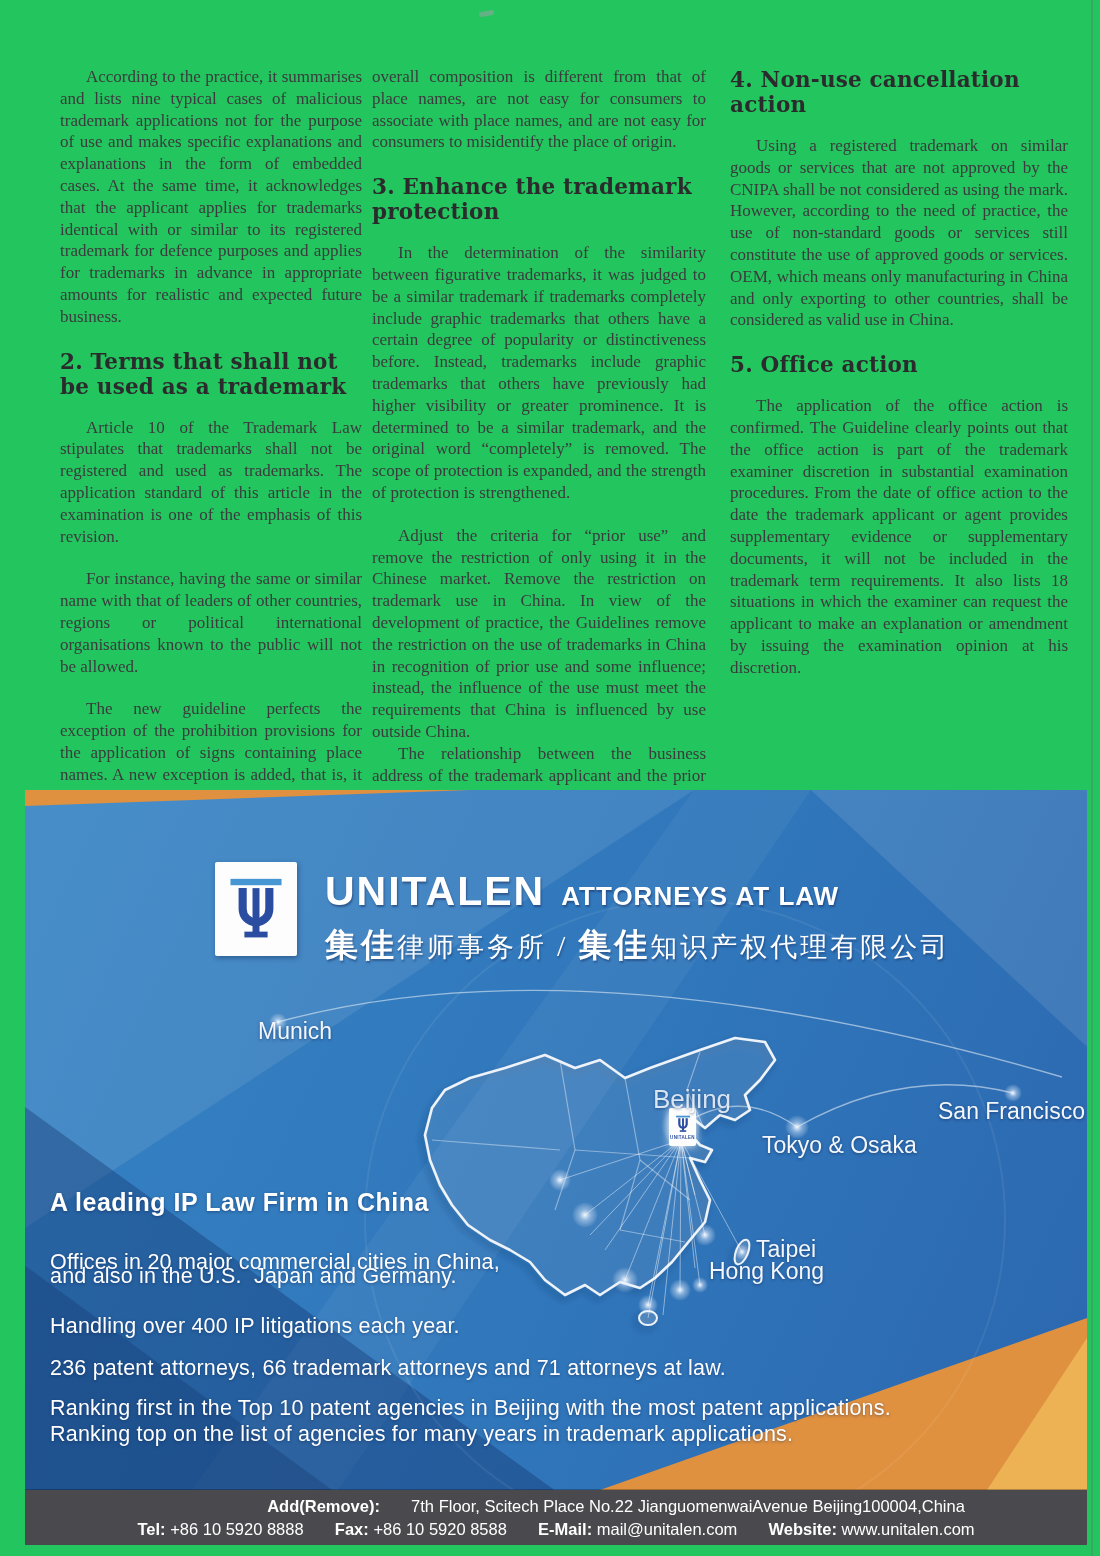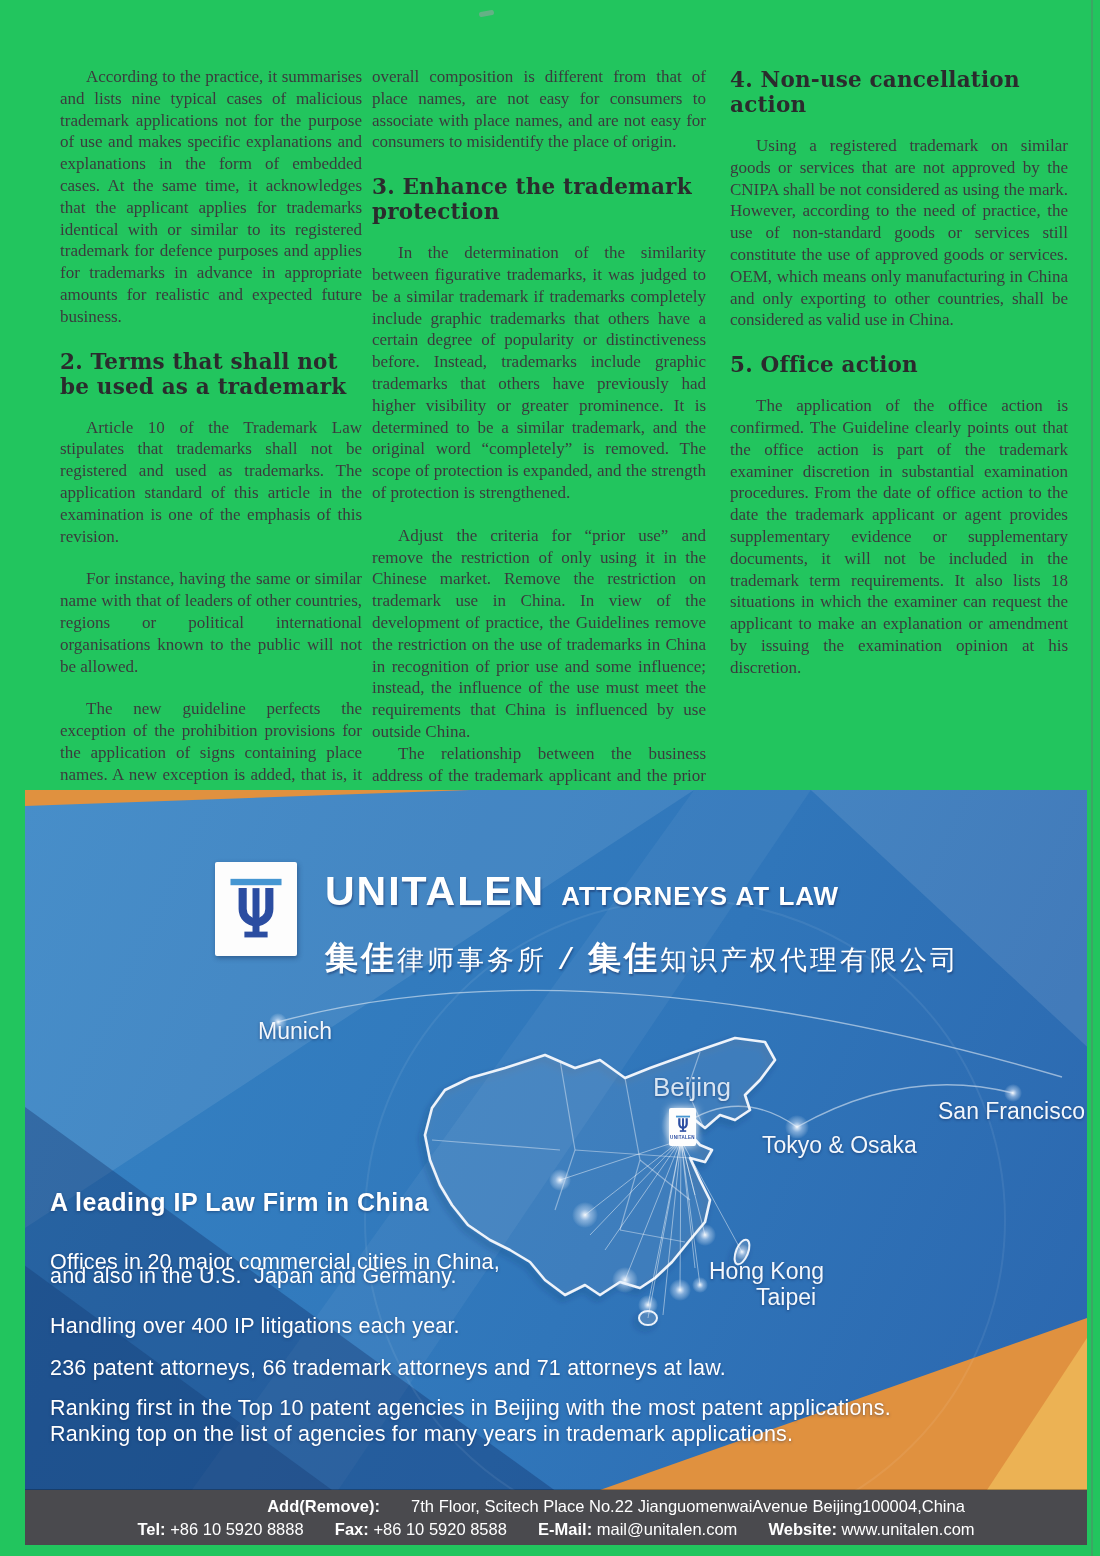--- a/index.html
+++ b/index.html
@@ -35,22 +35,22 @@
   .orange-br2{position:absolute;inset:0;background:var(--accent-orange-light,#ecb254);clip-path:polygon(962px 700px,1062px 548px,1062px 700px);}
 
   .map-svg{position:absolute;left:0;top:0;}
 
   .logo-box{position:absolute;left:190px;top:72px;width:82px;height:94px;background:#fdfdfd;
             border-radius:2px;box-shadow:1px 2px 5px rgba(20,40,80,.45);display:flex;align-items:center;justify-content:center;}
   .brand{position:absolute;left:300px;top:78px;}
   .brand-row{display:flex;align-items:baseline;gap:16px;}
   .brand-name{font-size:41px;font-weight:bold;letter-spacing:2px;text-shadow:1px 2px 2px rgba(25,50,100,.55);}
   .brand-tag{font-size:26px;font-weight:bold;letter-spacing:1px;text-shadow:1px 2px 2px rgba(25,50,100,.55);}
-  .brand-cn{margin-top:21px;font-size:27px;letter-spacing:3px;text-shadow:1px 2px 2px rgba(25,50,100,.5);
-            font-family:Liberation Mono, monospace;}
+  .brand-cn{margin-top:8px;font-size:27px;letter-spacing:3px;text-shadow:1px 2px 2px rgba(25,50,100,.5);
+            font-family:Liberation Serif, serif;}
   .brand-cn .big{font-size:33px;font-weight:bold;}
   .brand-cn .sep{margin:0 10px;font-size:30px;}
 
   .city{position:absolute;font-size:23px;color:#f3f7fc;text-shadow:0 1px 3px rgba(15,40,90,.6);font-weight:400;}
   .city.beijing{font-size:26px;opacity:.85;}
 
   .marker{position:absolute;left:644px;top:318px;width:27px;height:38px;background:#fdfdfd;border-radius:2px;
           box-shadow:0 0 8px rgba(255,255,255,.9);display:flex;flex-direction:column;align-items:center;justify-content:center;gap:1px;}
   .marker .mk-label{font-size:4.5px;font-weight:bold;color:#2b4da1;letter-spacing:.3px;}
 
@@ -201,24 +201,24 @@
       <svg width="16" height="20" viewBox="0 0 100 120">
         <rect x="6" y="8" width="88" height="11" fill="#4596d2"></rect>
         <path d="M27,24 v36 a23,23 0 0 0 46,0 v-36" fill="none" stroke="#2b4da1" stroke-width="14"></path>
         <rect x="44" y="24" width="12" height="78" fill="#2b4da1"></rect>
         <rect x="30" y="99" width="40" height="10" fill="#2b4da1"></rect>
       </svg>
       <span class="mk-label">UNITALEN</span>
     </div>
 
     <div class="city" style="left:233px;top:228px;">Munich</div>
-    <div class="city beijing" style="left:628px;top:282px;">Beijing</div>
+    <div class="city beijing" style="left:628px;top:294px;">Beijing</div>
     <div class="city" style="left:737px;top:342px;">Tokyo &amp; Osaka</div>
     <div class="city" style="left:913px;top:308px;">San Francisco</div>
-    <div class="city" style="left:731px;top:446px;margin-top:48px;">Taipei</div>
+    <div class="city" style="left:731px;top:446px;">Taipei</div>
     <div class="city" style="left:663px;top:468px;margin-left:21px;">Hong Kong</div>
 
     <div class="headline">A leading IP Law Firm in China</div>
     <div class="stat" style="left:25px;top:448px;margin-top:12px;">Offices in 20 major commercial cities in China,</div>
     <div class="stat" style="left:25px;top:474px;">and also in the U.S.  Japan and Germany.</div>
     <div class="stat" style="left:25px;top:524px;">Handling over 400 IP litigations each year.</div>
     <div class="stat" style="left:25px;top:566px;">236 patent attorneys, 66 trademark attorneys and 71 attorneys at law.</div>
     <div class="stat" style="left:25px;top:606px;">Ranking first in the Top 10 patent agencies in Beijing with the most patent applications.</div>
     <div class="stat" style="left:25px;top:632px;">Ranking top on the list of agencies for many years in trademark applications.</div>
 

